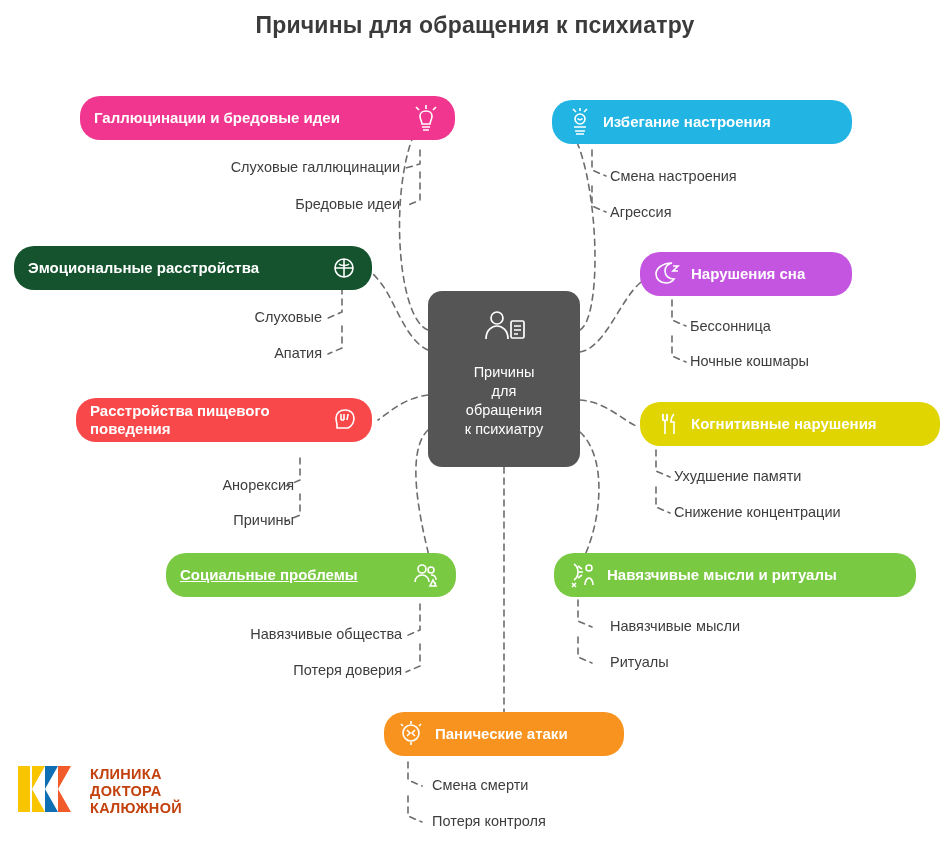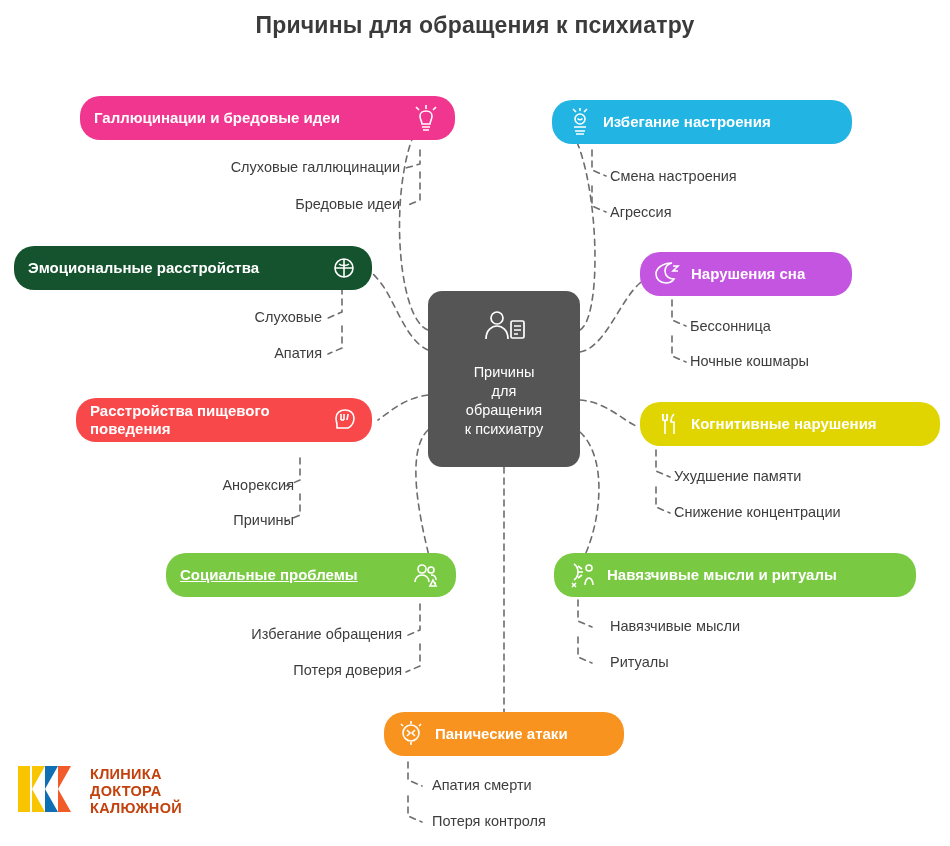--- a/index.html
+++ b/index.html
@@ -227,34 +227,34 @@
       <svg width="30" height="28" viewBox="0 0 30 28" fill="none" stroke="#ffffff" stroke-width="1.6">
         <circle cx="10" cy="8" r="4"></circle>
           <circle cx="19" cy="9" r="3"></circle>
         <path d="M3 21c0-4 3-7 7-7s7 3 7 7"></path>
         <path d="M19 14c3 0 5 2 5 5"></path>
         <path d="M21 19l3 6h-6z"></path>
           <path d="M23 21v2M23 24.2v.2"></path>
       </svg>
     </span>
   </div>
-  <div class="sub r" style="left:130px; top:626px; width:272px;">Избегание обращения</div>
+  <div class="sub r" style="left:130px; top:626px; width:272px;">Навязчивые общества</div>
   <div class="sub r" style="left:130px; top:662px; width:272px;">Потеря доверия</div>
 
   <div class="node right" style="left:384px; top:712px; width:240px; background:#f7931e;">
     <span class="n-icon">
       <svg width="28" height="28" viewBox="0 0 28 28" fill="none" stroke="#ffffff" stroke-width="1.6">
         <circle cx="13" cy="13" r="8"></circle>
         <path d="M9 10l3 3-3 3M17 10l-3 3 3 3"></path>
         <path d="M13 4V1M21 6l2-2M5 6L3 4M13 22v3"></path>
       </svg>
     </span>
     <span class="n-label">Панические атаки</span>
   </div>
-  <div class="sub" style="left:432px; top:777px;">Апатия смерти</div>
+  <div class="sub" style="left:432px; top:777px;">Смена смерти</div>
   <div class="sub" style="left:432px; top:813px;">Потеря контроля</div>
 
   <div class="node right" style="left:552px; top:100px; width:300px; background:#22b5e3;">
     <span class="n-icon">
       <svg width="28" height="28" viewBox="0 0 28 28" fill="none" stroke="#ffffff" stroke-width="1.6">
         <path d="M10 4l-3-3M18 4l3-3M14 3V0"></path>
         <circle cx="14" cy="11" r="5"></circle>
         <path d="M11.5 10.5c1.5 1.5 3.5 1.5 5 0"></path>
         <path d="M8 19h12M9 23h10M10 26h8"></path>
       </svg>

